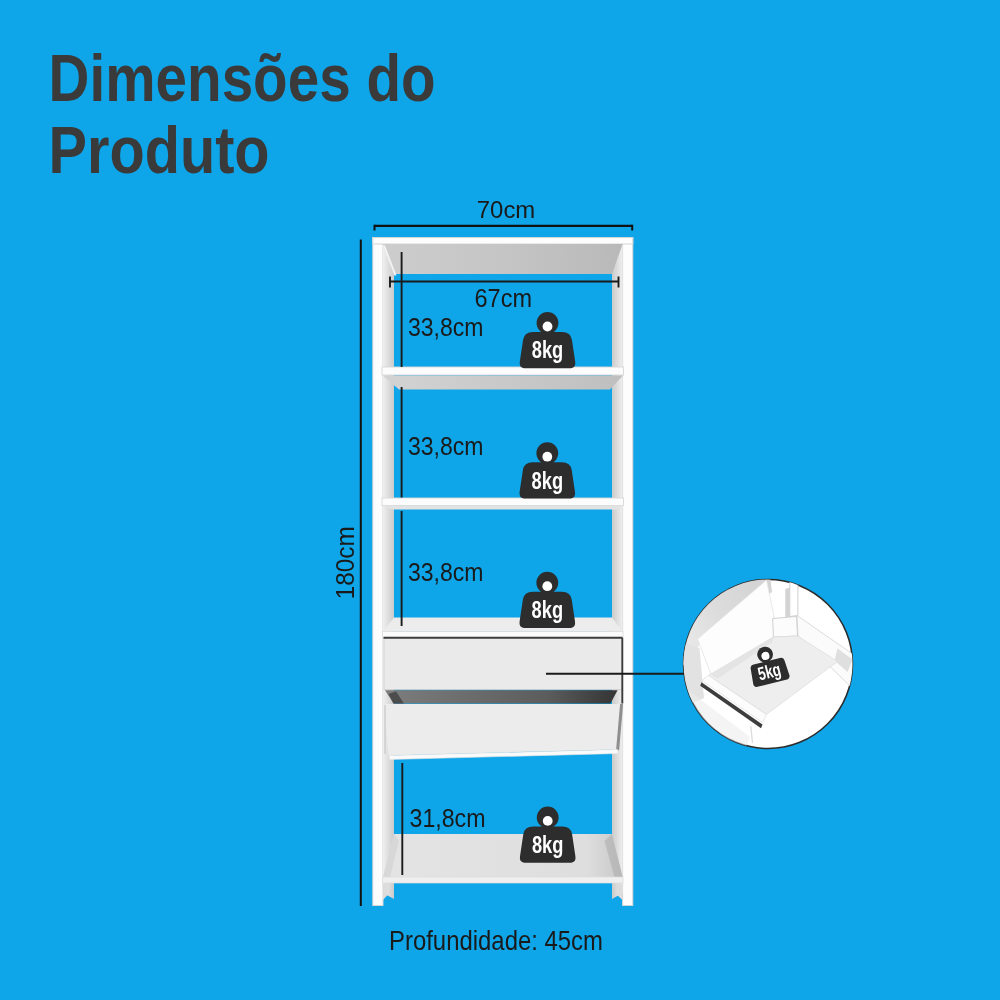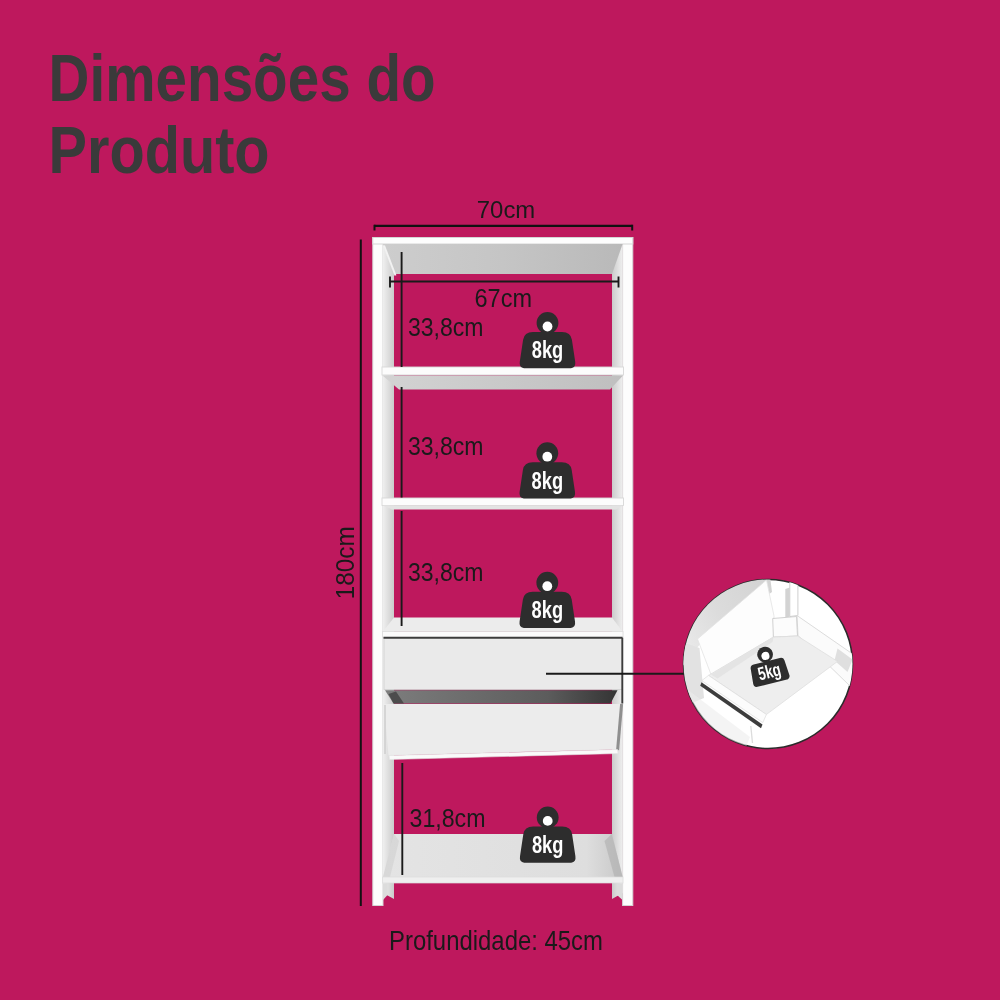--- a/index.html
+++ b/index.html
@@ -1,16 +1,16 @@
 <!DOCTYPE html>
 <html><head>
 <meta charset="utf-8">
 <style>
   html,body{margin:0;padding:0;background:#ffffff;}
-  #stage{position:relative;width:1000px;height:1000px;background:#be185d;overflow:hidden;will-change:transform;}
+  #stage{position:relative;width:1000px;height:1000px;background:#0ea5e9;overflow:hidden;will-change:transform;}
   svg text{font-family:"Liberation Sans",sans-serif;}
 </style>
 </head>
 <body>
 <div id="stage">
 <svg width="1000" height="1000" viewBox="0 0 1000 1000">
 <defs>
   <linearGradient id="topUnder" x1="0" y1="0" x2="1" y2="0">
     <stop offset="0" stop-color="#cdcdcd"></stop>
     <stop offset="0.5" stop-color="#c5c5c5"></stop>

